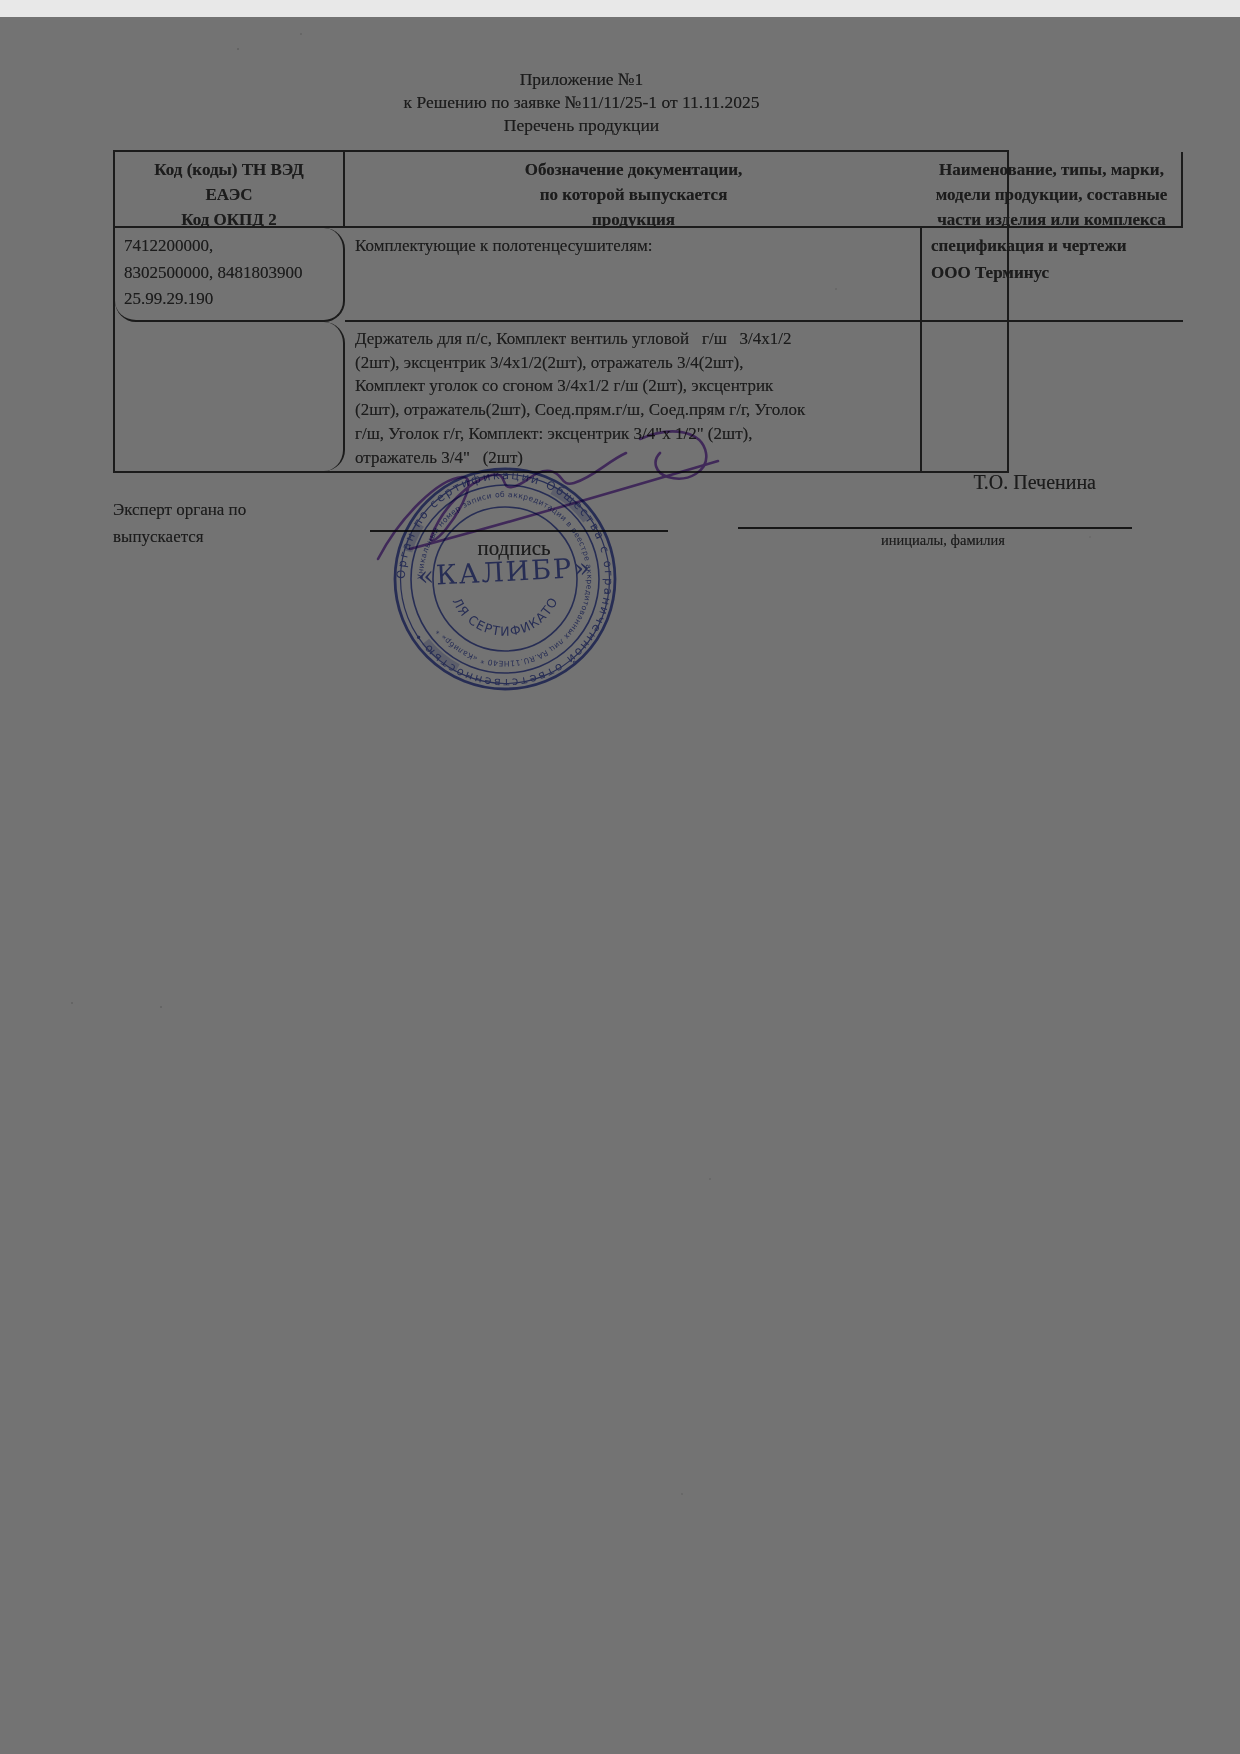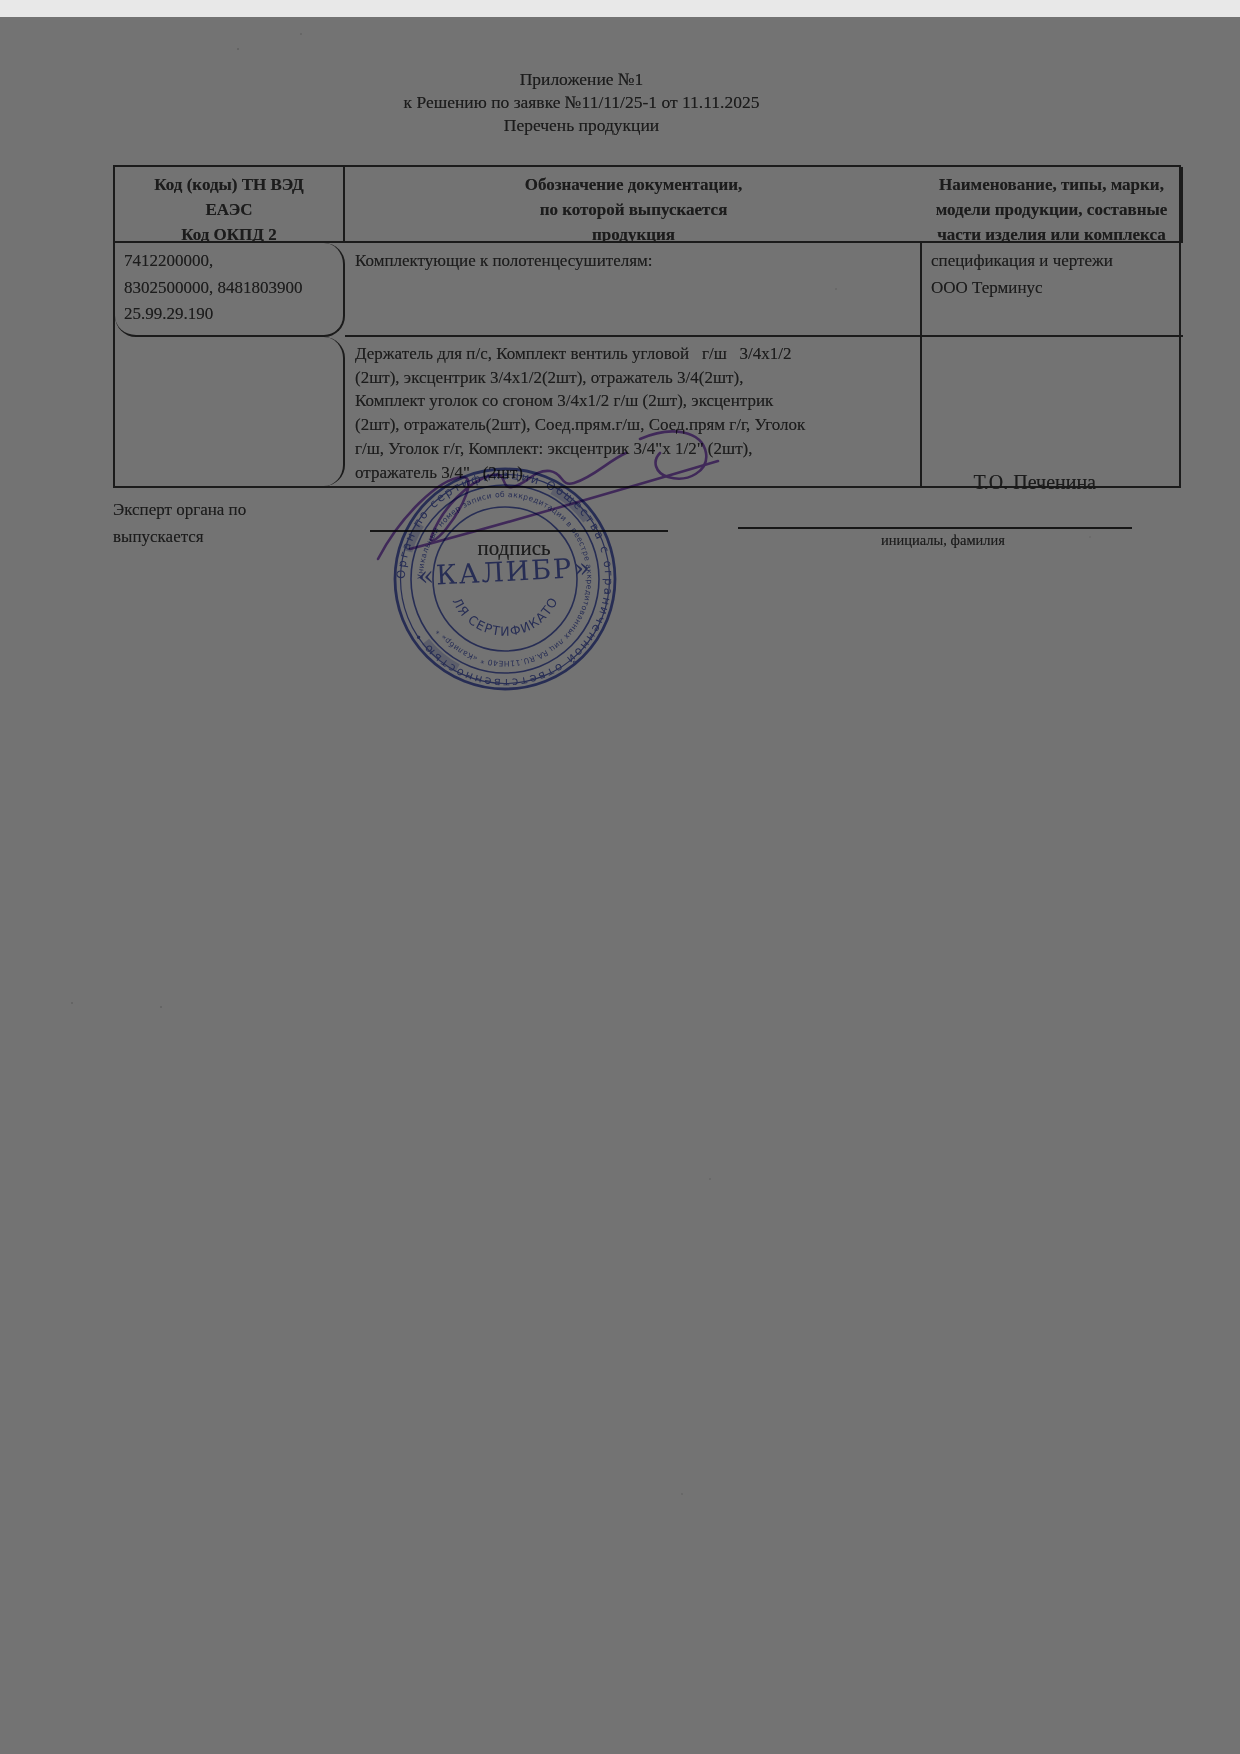--- a/index.html
+++ b/index.html
@@ -23,40 +23,40 @@
       radial-gradient(circle 1.5px at 710px 1162px, rgba(80,80,80,.30) 0 60%, transparent 70%),
       radial-gradient(circle 1.5px at 682px 1477px, rgba(80,80,80,.30) 0 60%, transparent 70%),
       radial-gradient(circle 1.5px at 1090px 520px, rgba(80,80,80,.22) 0 60%, transparent 70%);
   }
   .title-block{
     position:absolute;left:0;top:51px;width:1163px;
     text-align:center;font-size:17.5px;line-height:23px;
     text-shadow:0 0 .4px rgba(0,0,0,.45);
   }
   .doc-table{
-    position:absolute;left:113px;top:148px;
+    position:absolute;left:113px;top:133px;
     display:grid;
     grid-template-columns:230px 577px 261px;
     grid-template-rows:76px 94px 149px;
     border:2.4px solid #1b1b1b;
     box-sizing:border-box;
-    width:1068px;
+    width:896px;
     text-shadow:0 0 .4px rgba(0,0,0,.4);
   }
   .cell{box-sizing:border-box;white-space:pre-wrap;font-size:17px;overflow:hidden;}
   .cell.b-r{border-right:2px solid #1b1b1b;}
   .cell.b-b{border-bottom:2px solid #1b1b1b;}
   .cell.head{
     font-weight:bold;text-align:center;
     padding-top:5px;line-height:25px;white-space:pre-line;
   }
   .cell.codes{padding:5px 6px 0 9px;line-height:26.5px;border-radius:21px;}
   .cell.prod{padding:4px 12px 0 10px;line-height:27px;}
   .cell.prod-list{padding:5px 12px 0 10px;line-height:23.7px;}
-  .cell.docs{padding:4px 8px 0 9px;line-height:27px;}
+  .cell.docs{padding:4px 8px 0 9px;line-height:27px;font-weight:bold;}
   .role-text{
     position:absolute;left:113px;top:480px;
     font-size:17px;line-height:26.5px;white-space:pre-line;
     text-shadow:0 0 .4px rgba(0,0,0,.4);
   }
   .sig-line{position:absolute;left:370px;top:513px;width:298px;border-top:2px solid #161616;}
   .sig-caption{
     position:absolute;left:439px;top:519px;width:150px;
     text-align:center;font-size:21px;text-shadow:0 0 .4px rgba(0,0,0,.4);
   }

